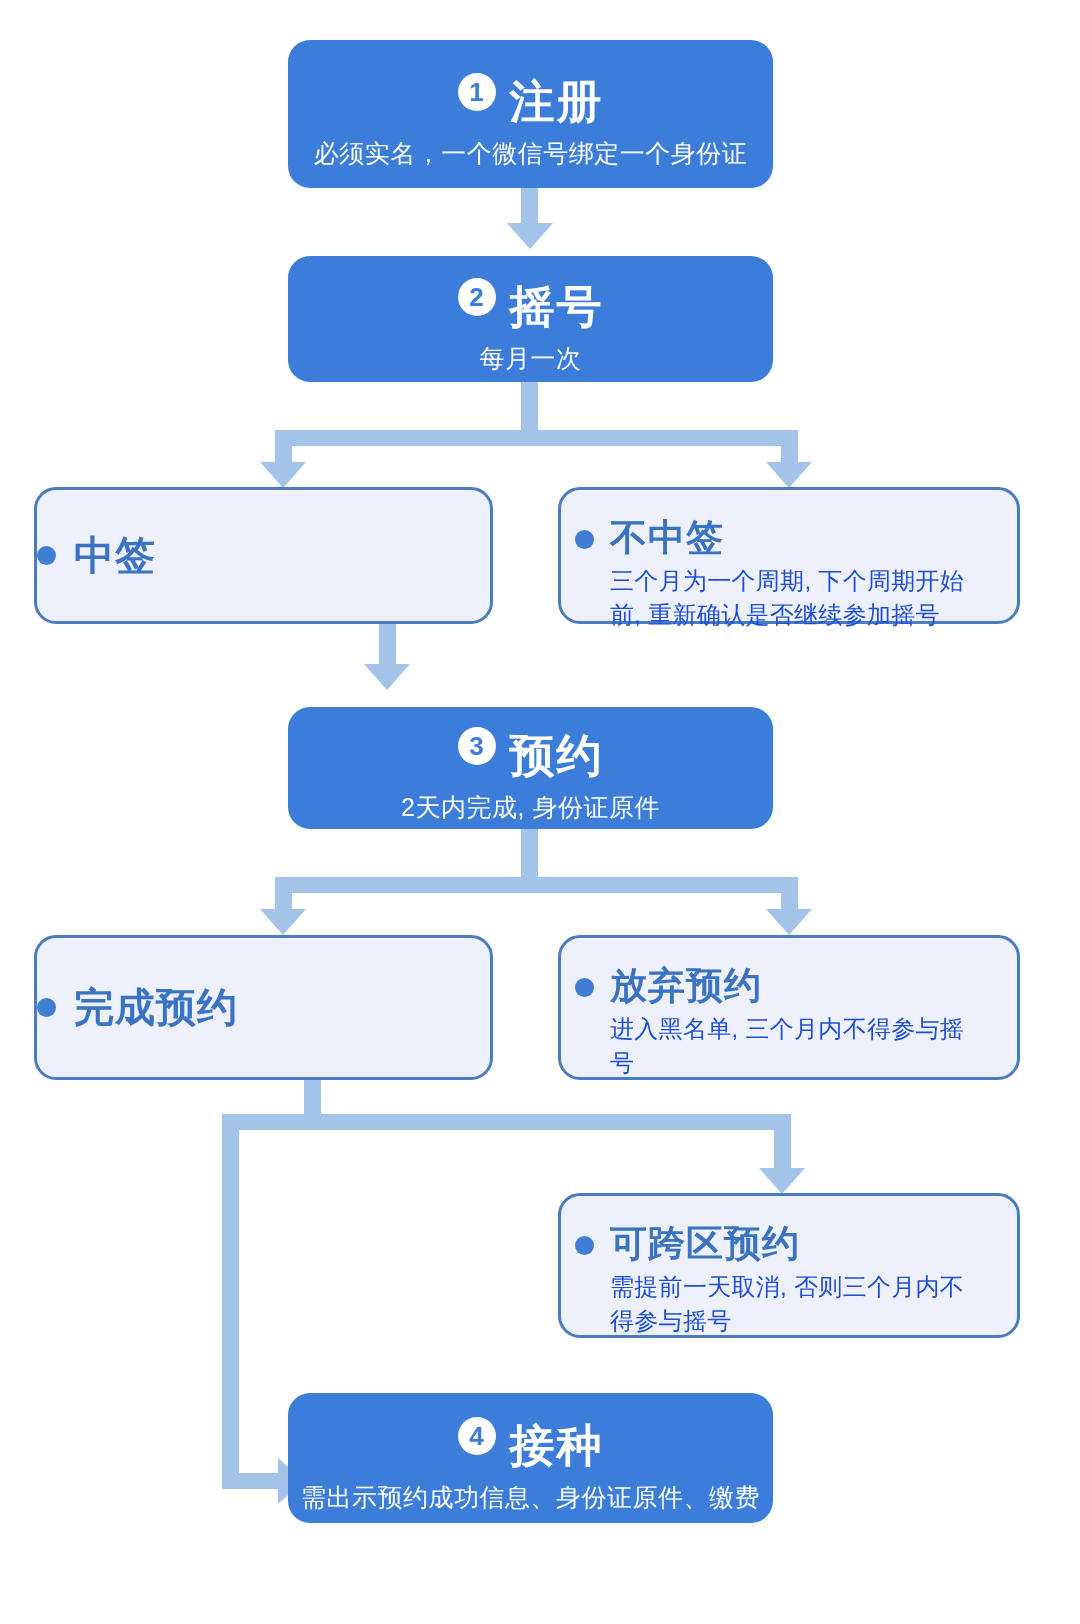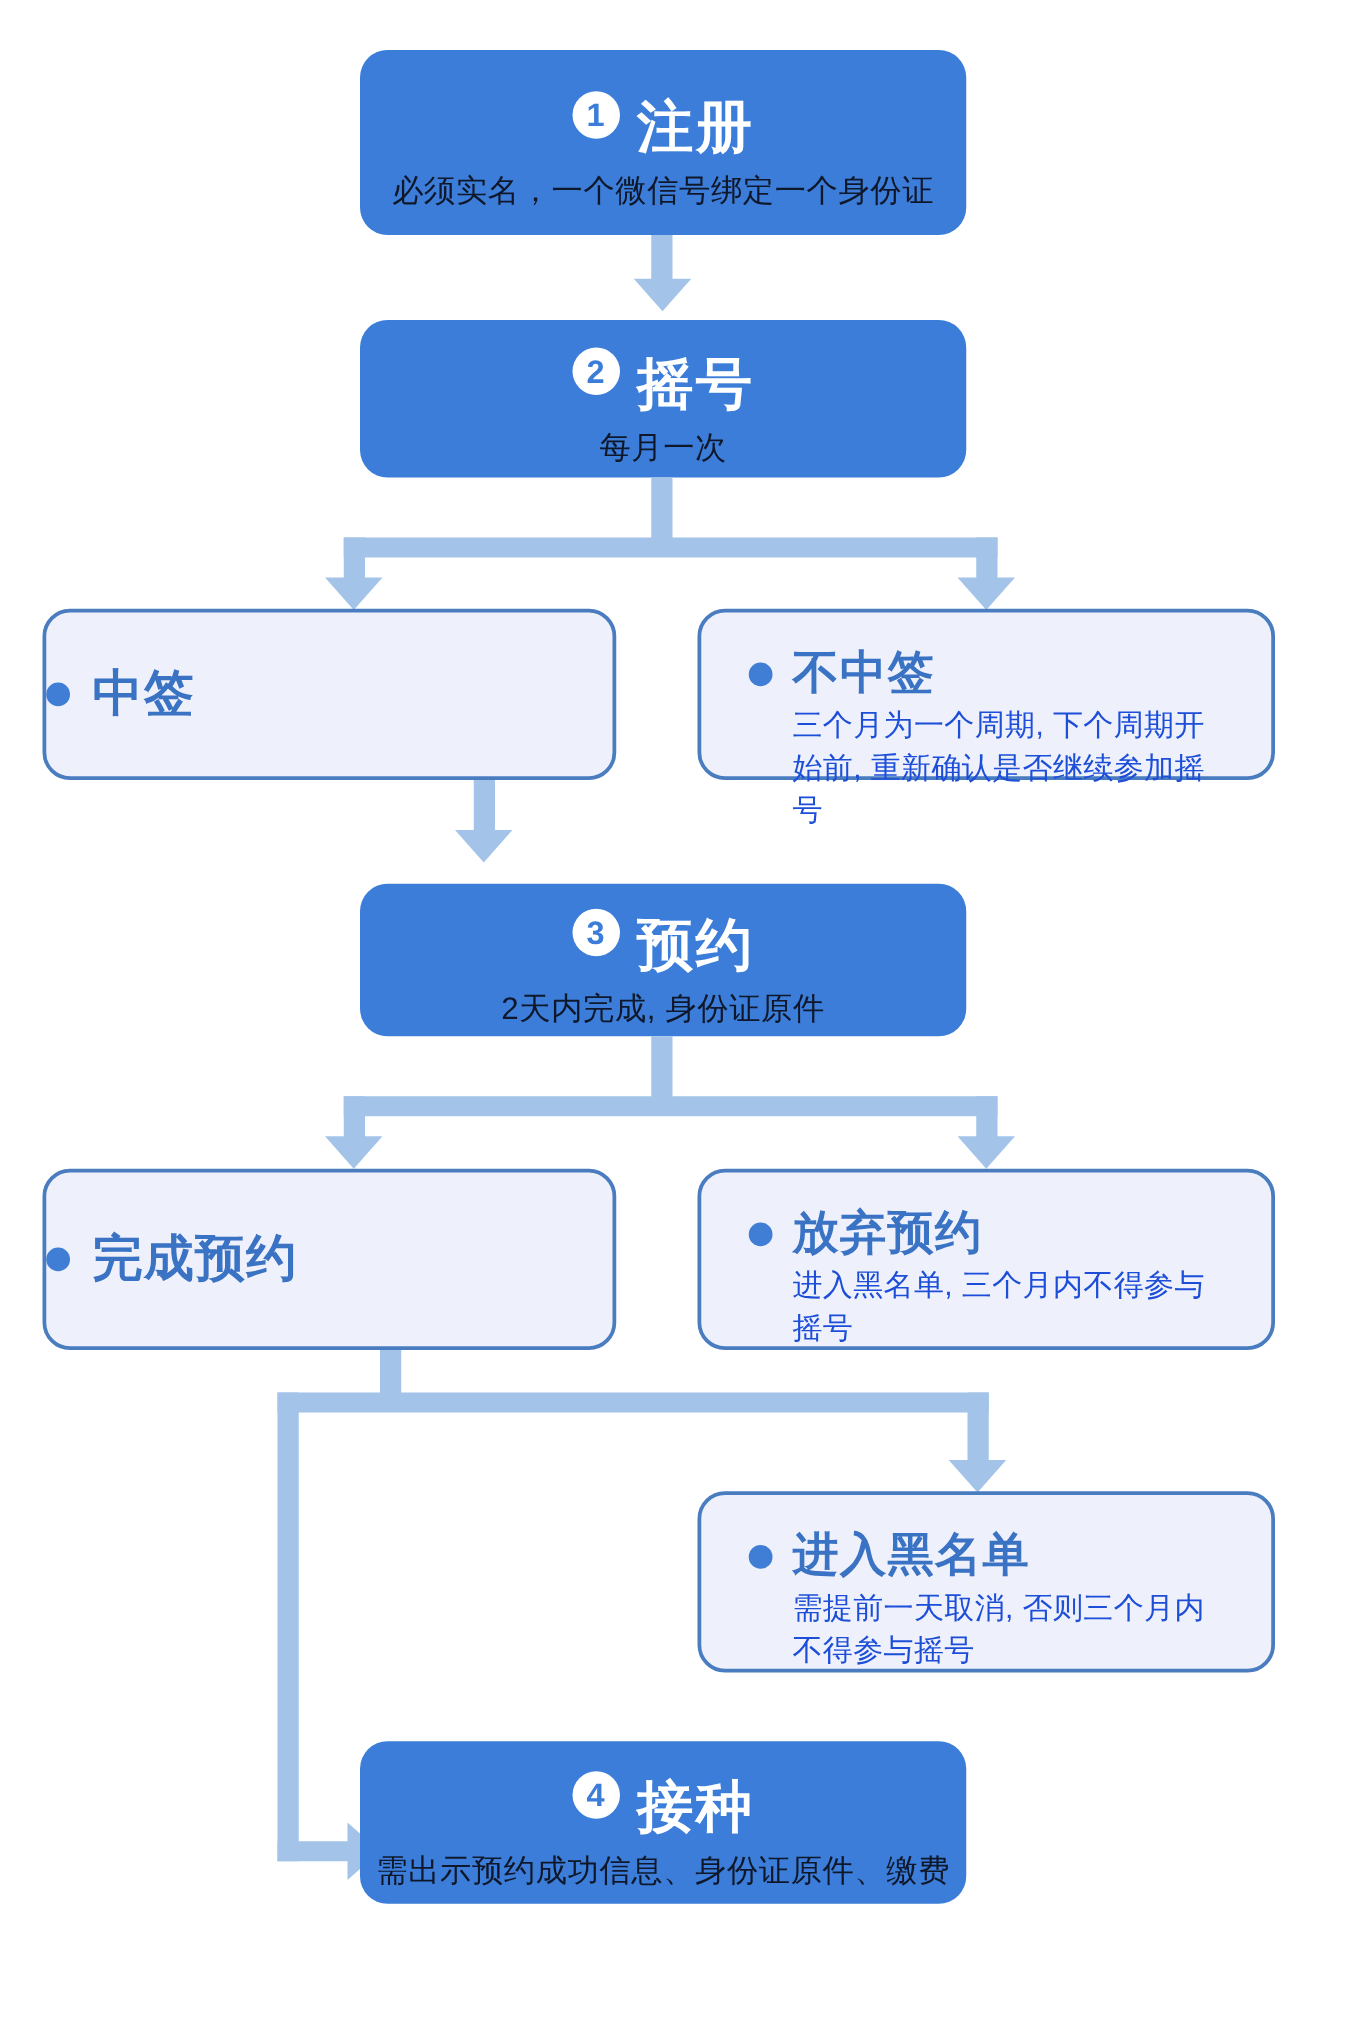--- a/index.html
+++ b/index.html
@@ -54,36 +54,36 @@
   .ptitle{
     font-size:45px;
     font-weight:bold;
     letter-spacing:2px;
     line-height:1;
     color:#ffffff;
     margin-top:18px;
   }
   .psub{
     font-size:25px;
-    color:#0f172a;
+    color:#ffffff;
     margin-top:14px;
     letter-spacing:0.5px;
     line-height:1.2;
     white-space:nowrap;
   }
 
   
   .light-center{
     display:flex;
     align-items:center;
     gap:18px;
     height:100%;
   }
   .light-left{
-    padding:28px 30px 0 38px;
+    padding:28px 30px 0 14px;
   }
   .lrow{
     display:flex;
     align-items:flex-start;
     gap:16px;
   }
   .dot{
     width:19px;height:19px;
     border-radius:50%;
     background:#3f7ed4;
@@ -214,21 +214,21 @@
   <div class="arrow-down" style="left:759px;top:1168px;"></div>
 
   <div class="conn" style="left:222px;top:1114px;width:17px;height:375px;"></div>
   <div class="conn" style="left:222px;top:1473px;width:60px;height:16px;"></div>
   <div class="arrow-right" style="left:278px;top:1458px;"></div>
 
   <div class="box light light-left" style="left:558px;top:1193px;width:462px;height:145px;">
     <div class="lrow">
       <span class="dot"></span>
       <div>
-        <div class="ltitle">进入黑名单</div>
+        <div class="ltitle">可跨区预约</div>
         <div class="lsub">需提前一天取消, 否则三个月内不得参与摇号</div>
       </div>
     </div>
   </div>
 
   <div class="box primary" style="left:288px;top:1393px;width:485px;height:130px;">
     <div class="head">
       <span class="badge">4</span>
       <span class="ptitle">接种</span>
     </div>

